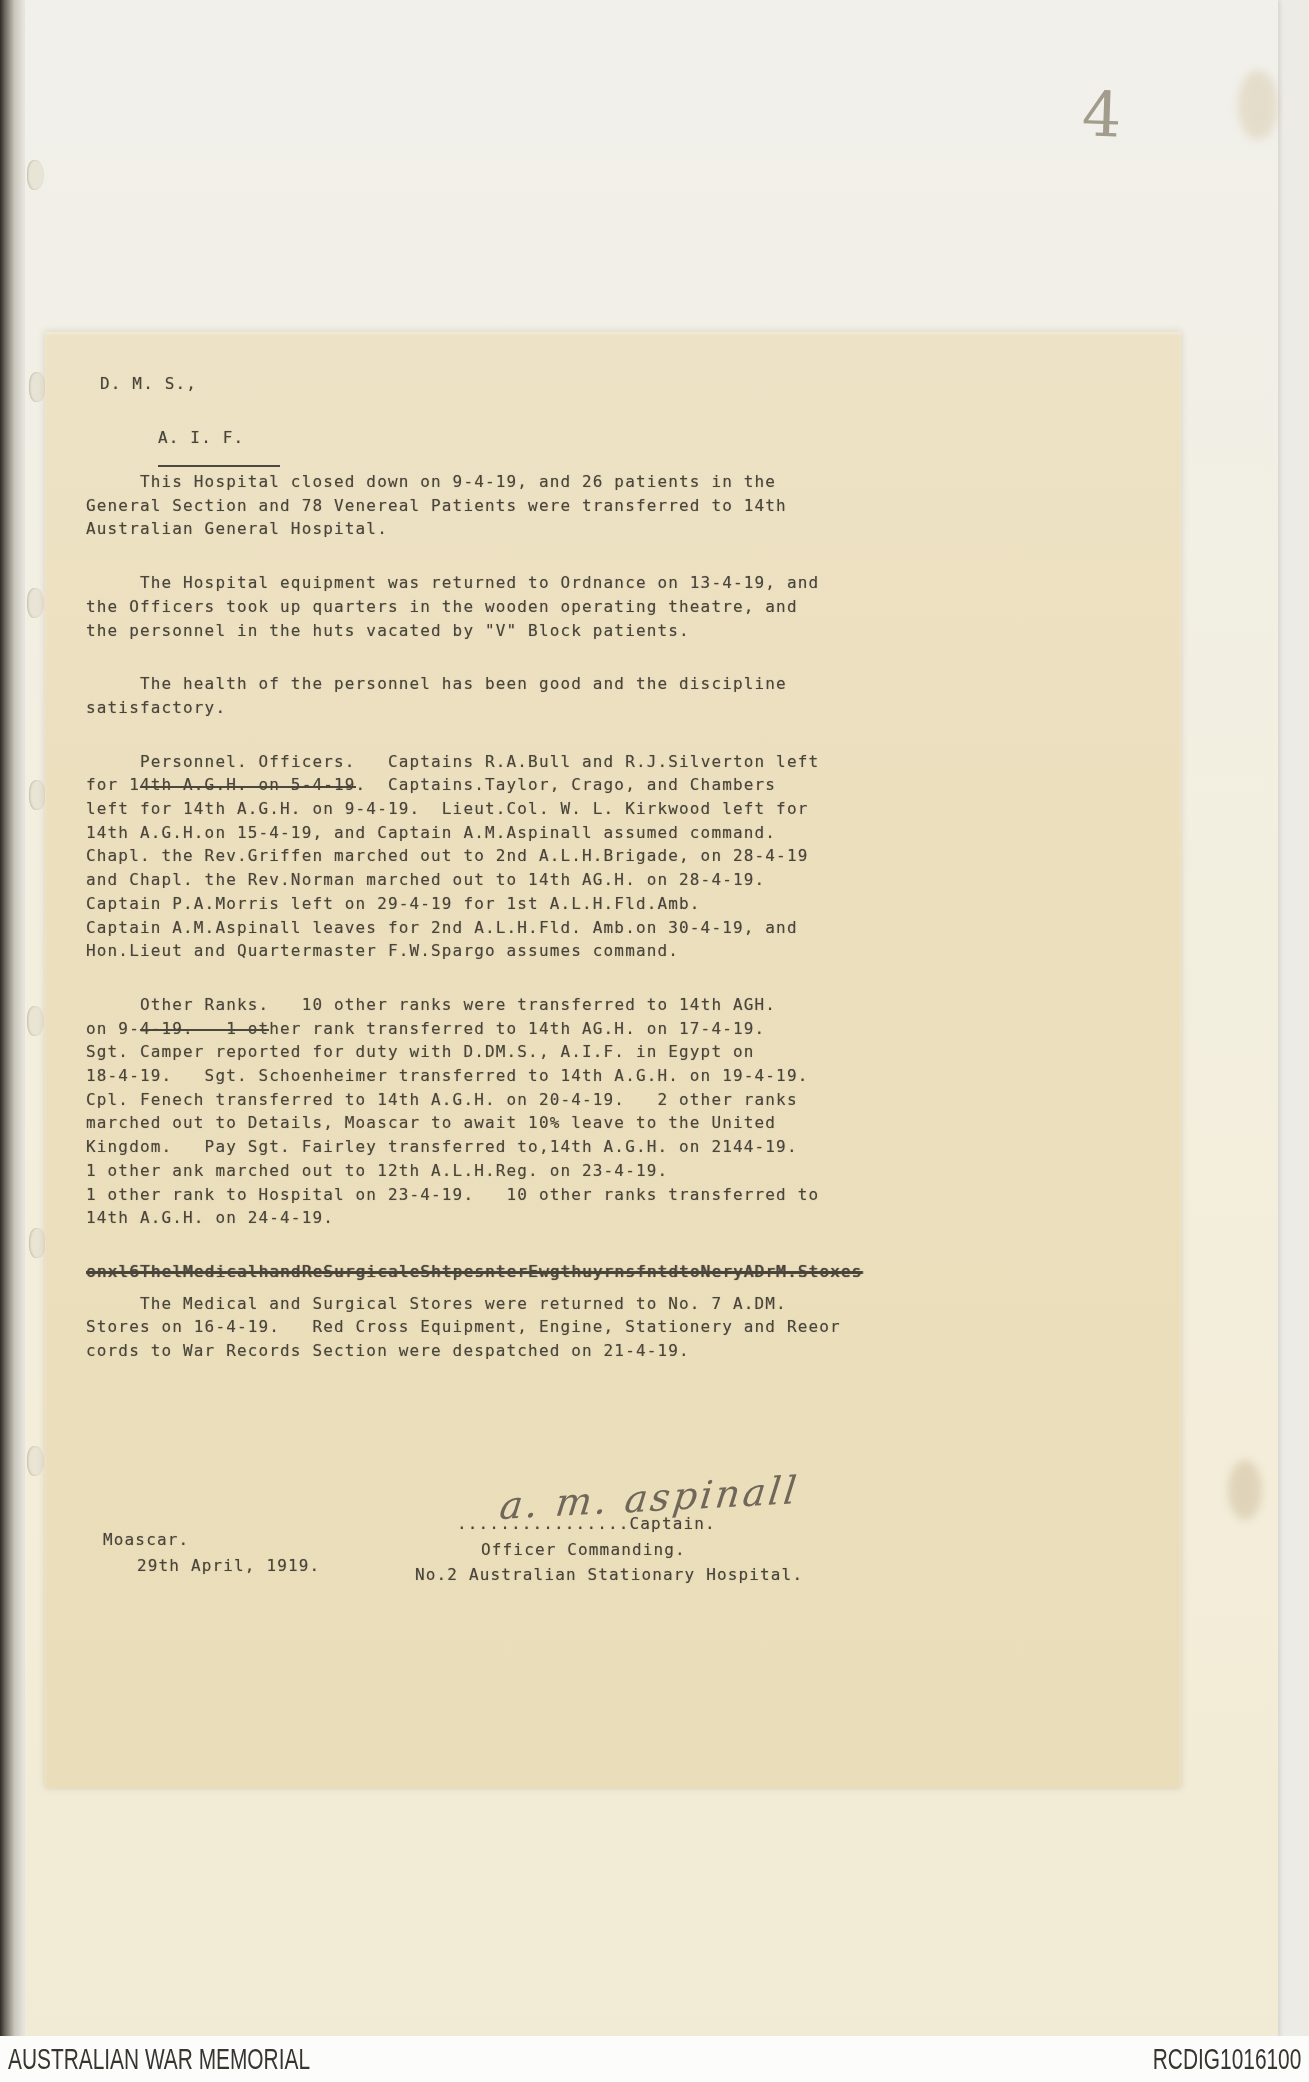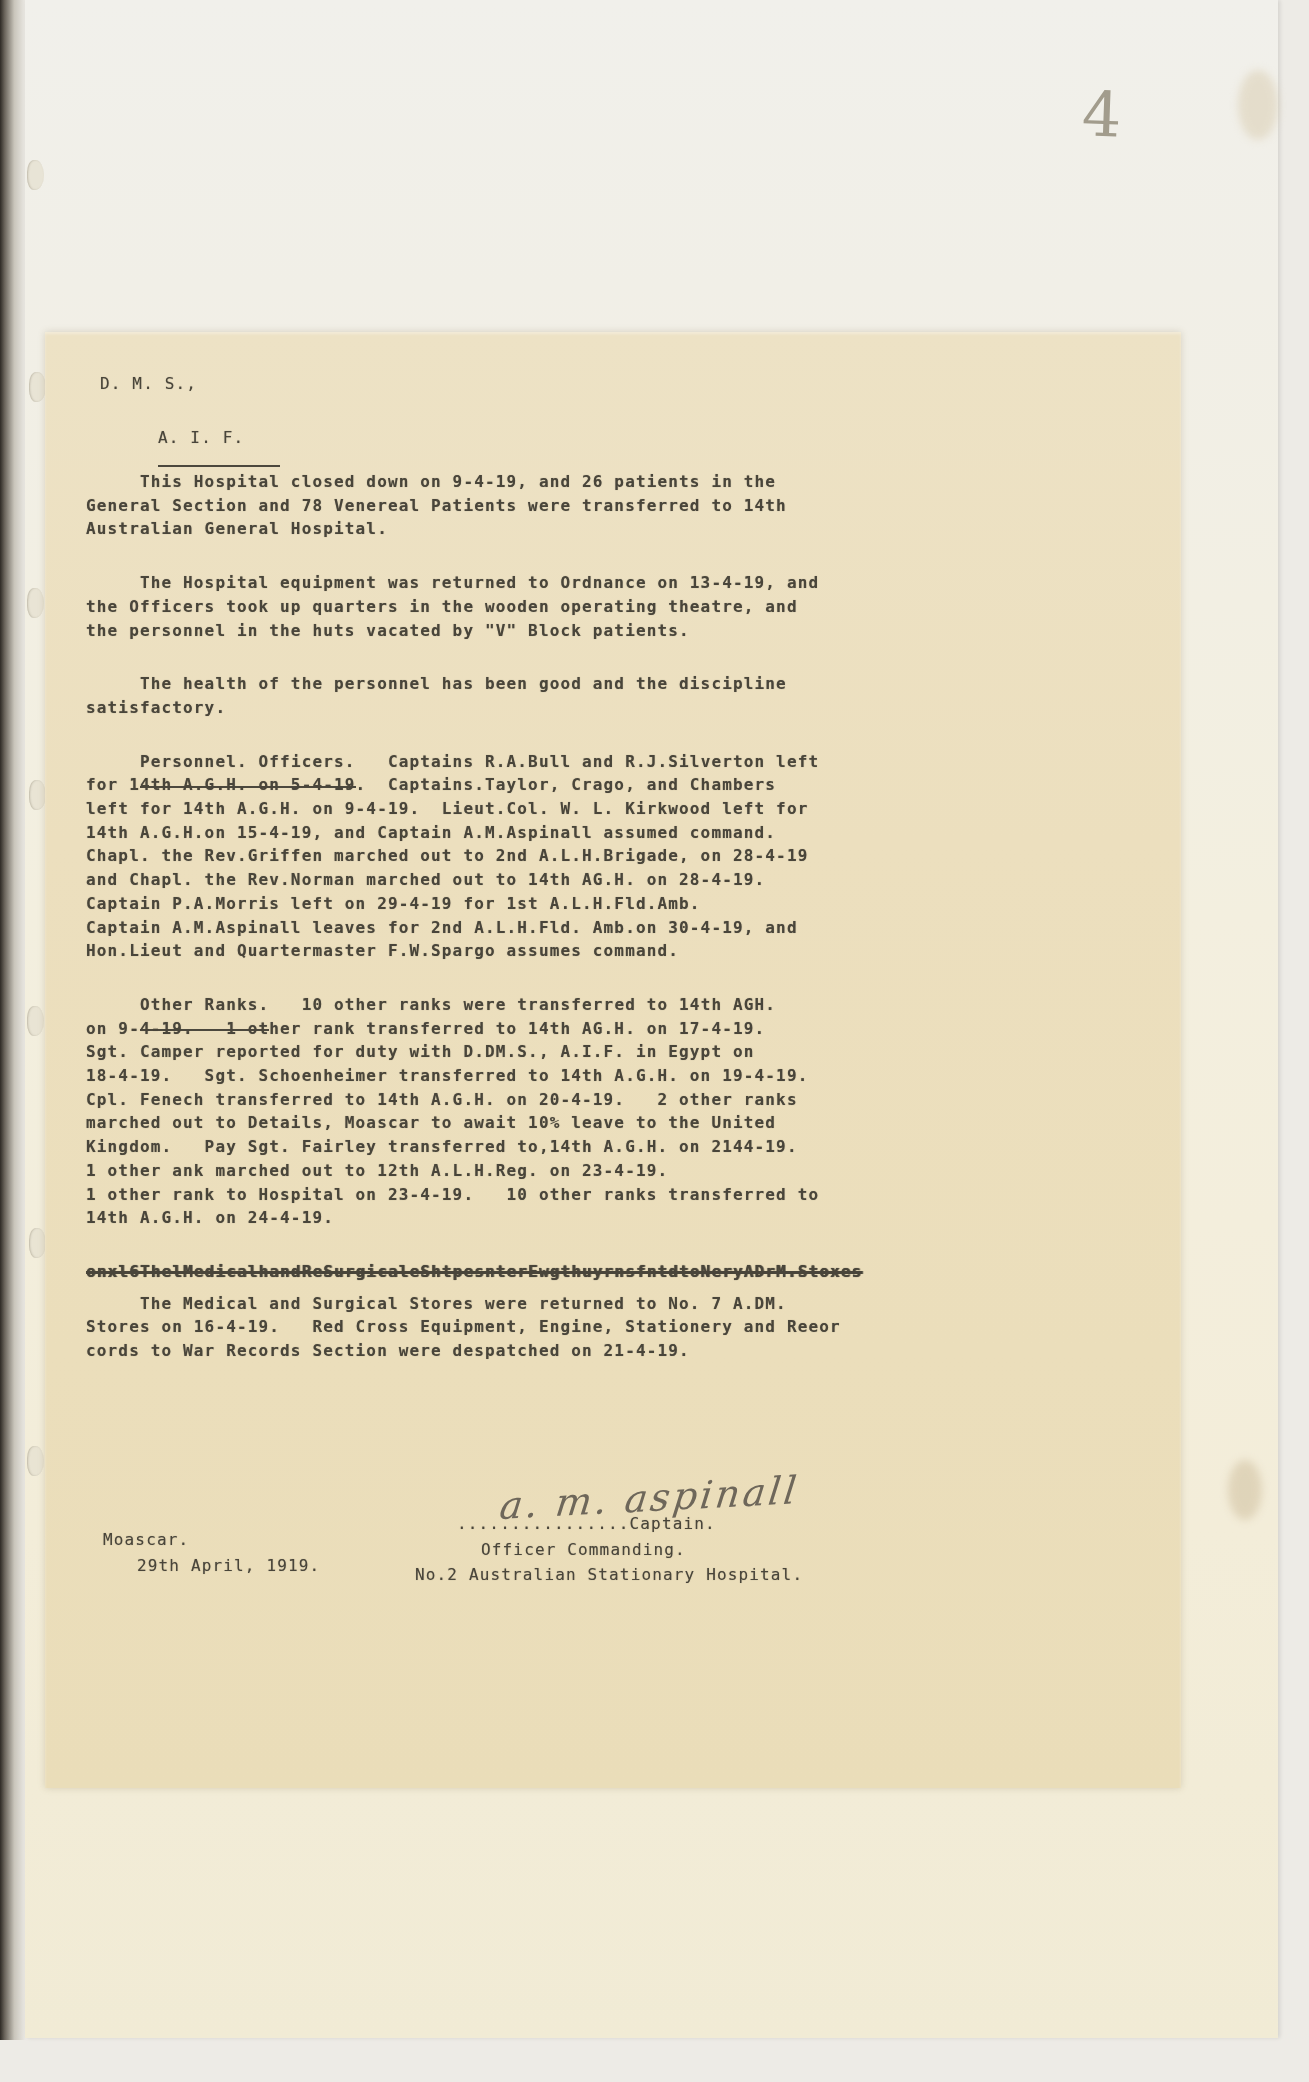--- a/index.html
+++ b/index.html
@@ -32,21 +32,21 @@
 
   .typed{font-family:"DejaVu Sans Mono",monospace;font-size:16px;letter-spacing:1.15px;
     line-height:23.7px;color:#49453a;text-shadow:0 0 1px rgba(73,69,58,.45);}
 
   .addressee{position:absolute;left:55px;top:40px;}
   .heading-line{position:absolute;left:113px;top:94px;}
   .u-head{border-bottom:2px solid #4c483d;padding-bottom:15px;}
   .heading-line .u-head{display:inline-block;padding-right:36px;}
 
   #letter-body{position:absolute;left:41px;top:138px;right:0;}
-  .para{white-space:pre;margin-bottom:30px;font-weight:bold;}
+  .para{white-space:pre;margin-bottom:30px;}
   .para.tight{margin-bottom:8px;}
   .struck{text-decoration:line-through;text-decoration-thickness:3px;
     text-shadow:0 0 1px rgba(73,69,58,.9),1px 0 0 rgba(73,69,58,.55);}
 
   
   .sig-script{position:absolute;left:455px;top:1144px;font-family:"DejaVu Serif",serif;
     font-style:italic;font-size:38px;color:#6e675a;letter-spacing:3px;
     transform:rotate(-3deg) skewX(-10deg);white-space:nowrap;}
   .sig-line{position:absolute;left:412px;top:1180px;white-space:nowrap;}
   .closing-oc{position:absolute;left:436px;top:1206px;white-space:nowrap;}
@@ -126,14 +126,18 @@
     <div class="sig-script">a. m. aspinall</div>
     <div class="typed sig-line">
       <span>................</span><span>Captain.</span>
     </div>
     <div class="typed closing-oc">Officer Commanding.</div>
     <div class="typed closing-unit">No.2 Australian Stationary Hospital.</div>
     <div class="typed closing-place">Moascar.</div>
     <div class="typed closing-date">29th April, 1919.</div>
   </div>
 
+  <div class="footer">
+    <span class="fl">AUSTRALIAN WAR MEMORIAL</span>
+    <span class="fr">RCDIG1016100</span>
+  </div>
 
 </div>
 
 </body></html>

